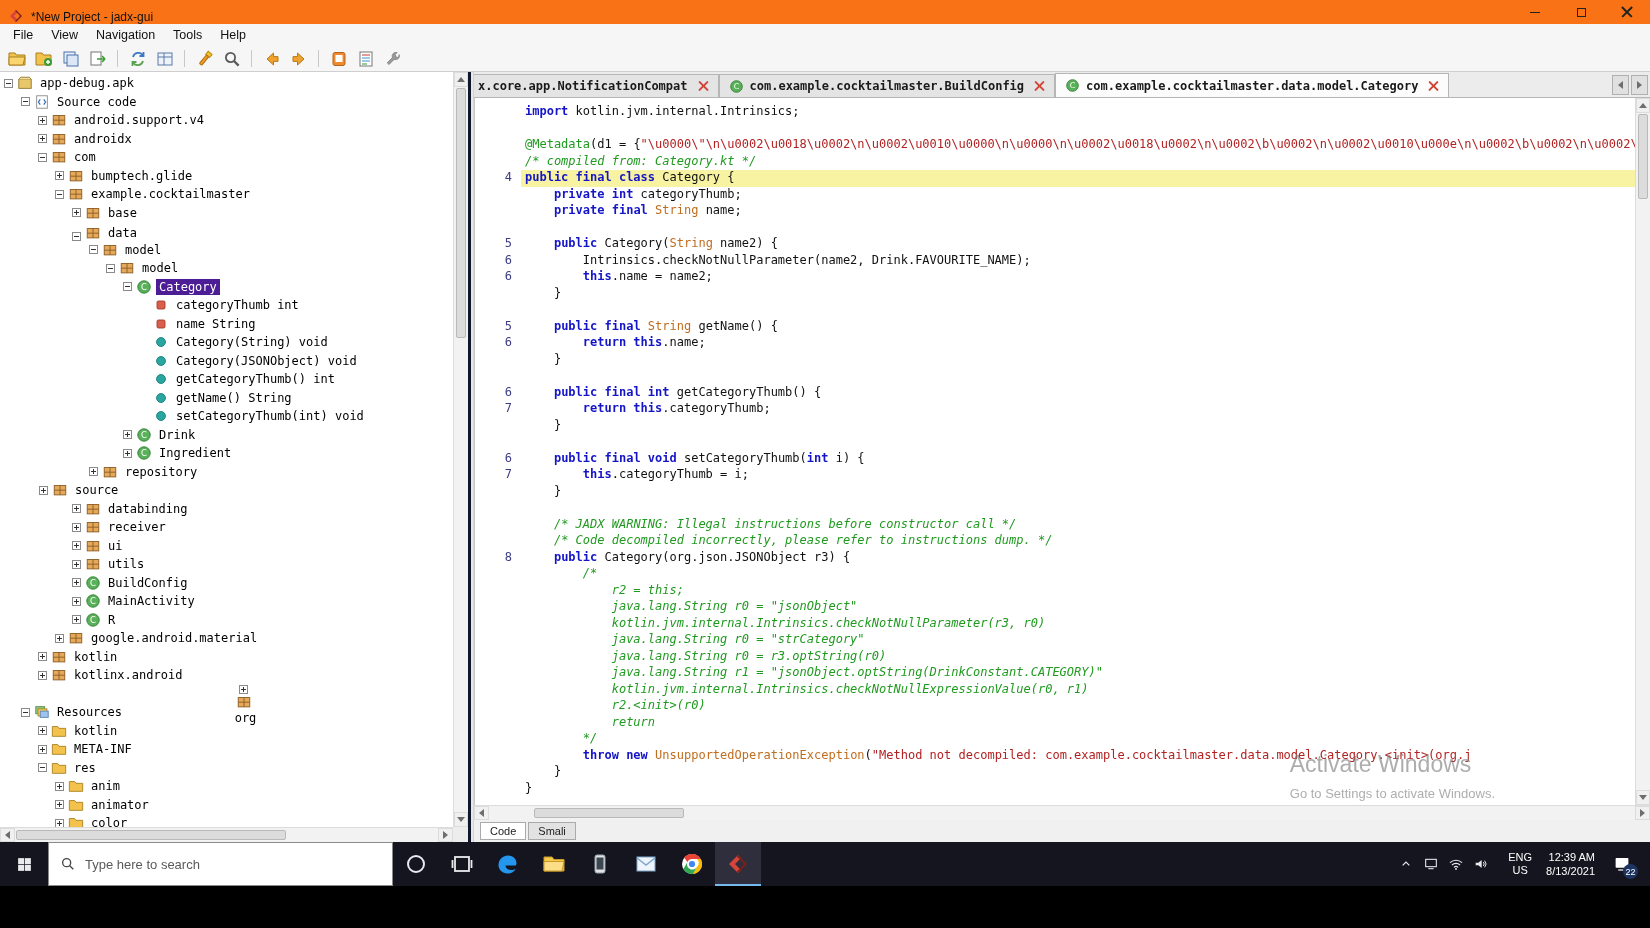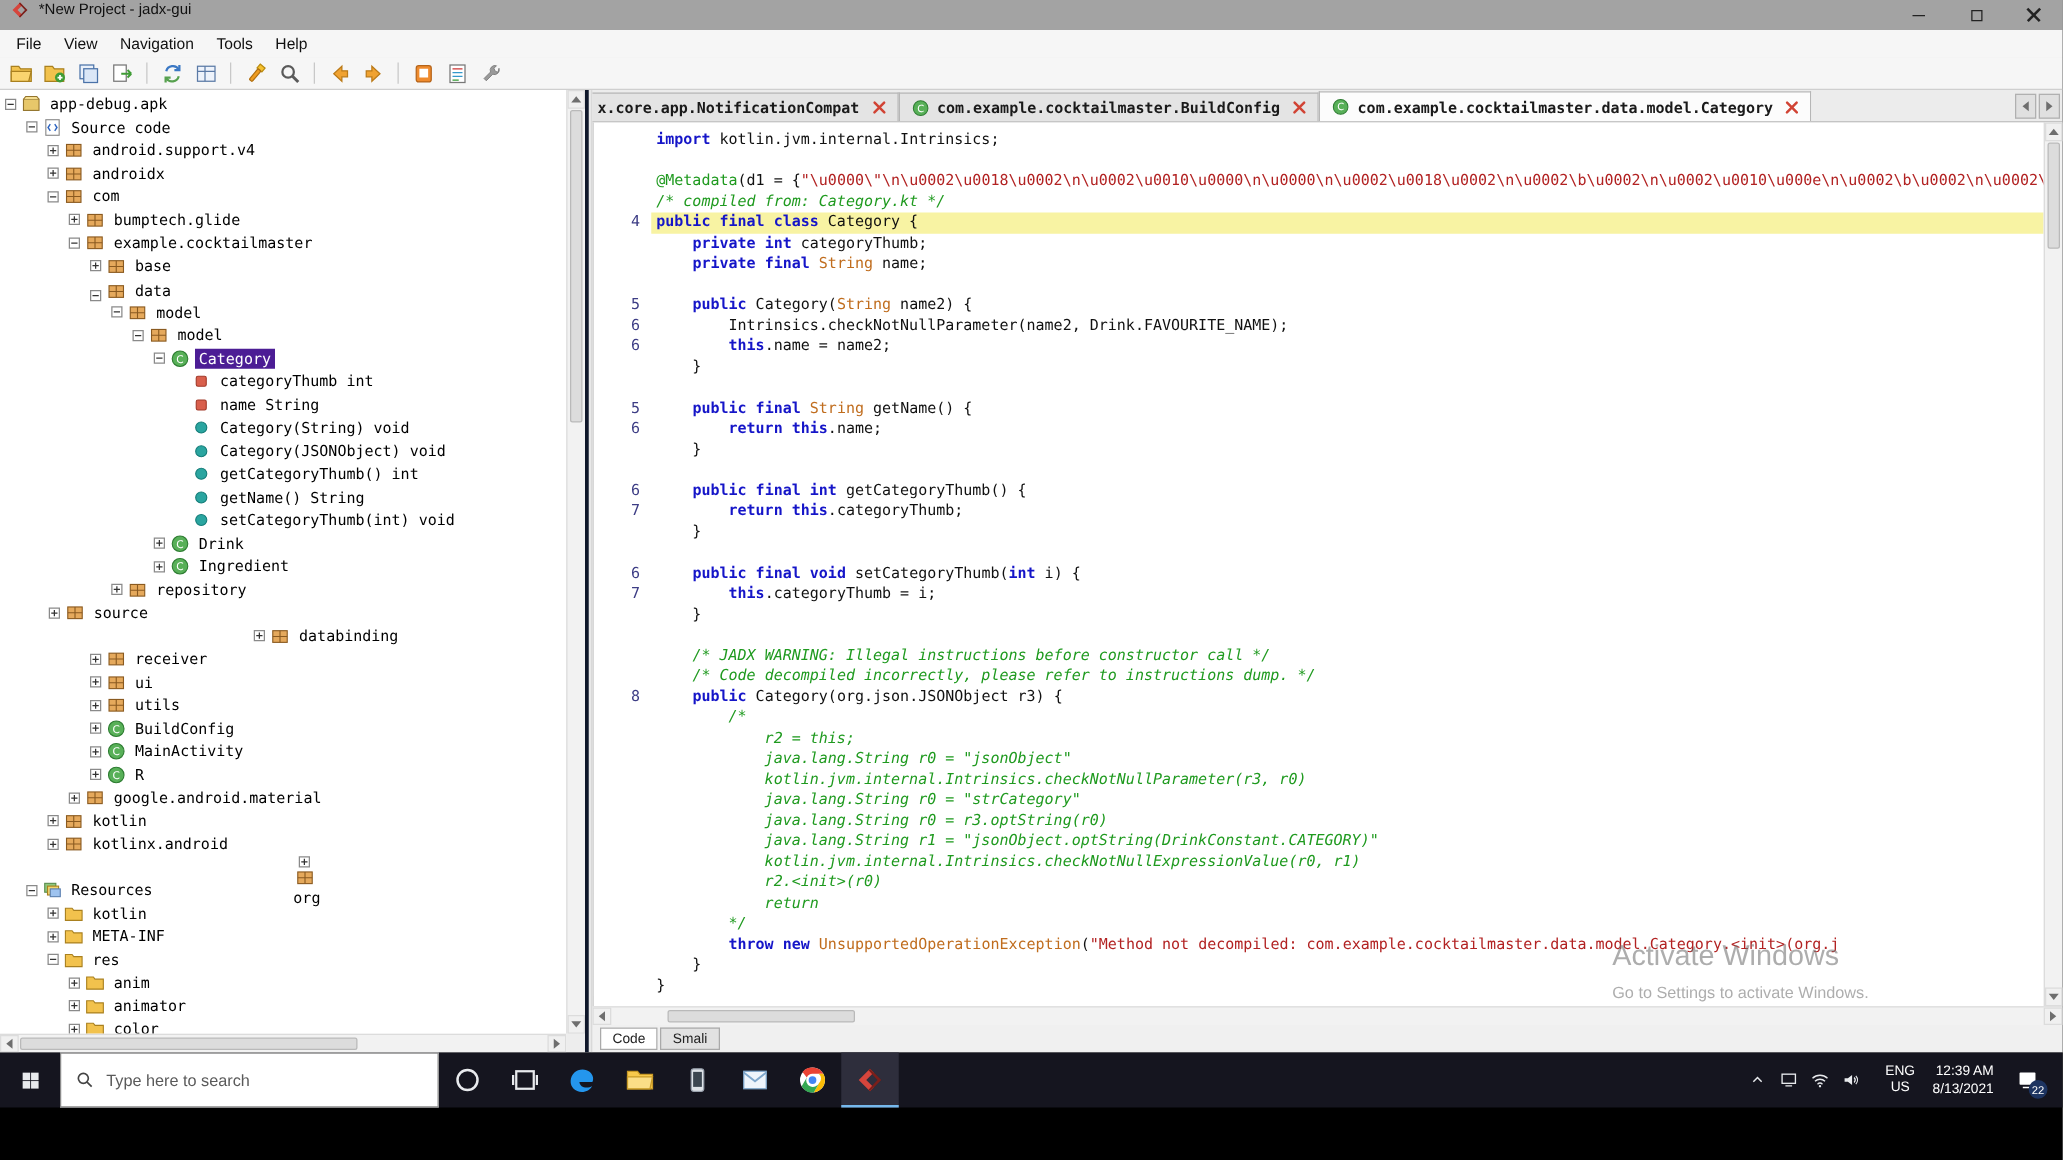--- a/index.html
+++ b/index.html
@@ -1,19 +1,19 @@
 <!DOCTYPE html>
 <html><head>
 <meta charset="utf-8">
 <style>
   *{margin:0;padding:0;box-sizing:border-box}
   html,body{width:1650px;height:928px;overflow:hidden;background:#000;font-family:"Liberation Sans",sans-serif}
   .app{position:absolute;top:0;left:0;width:1650px;height:842px;background:#f0f0f0;overflow:hidden}
   
-  .titlebar{height:24px;background:#a3a3a3;display:flex;align-items:flex-start;padding-left:8px;gap:7px}
+  .titlebar{height:24px;background:#f97316;display:flex;align-items:flex-end;padding-left:8px;gap:7px}
   .app-ico{width:16px;height:16px}
   .title{font-size:12px;color:#111}
   .tb-spacer{flex:1}
   .winbtns{display:flex;height:100%}
   .wbtn{width:46px;height:100%;display:flex;align-items:center;justify-content:center}
   .g-min{width:10px;height:1px;background:#222;display:block}
   .g-max{width:9px;height:9px;border:1px solid #222;display:block}
   .g-close{position:relative;width:12px;height:12px;display:block}
   .g-close::before,.g-close::after{content:"";position:absolute;left:-1px;top:5px;width:14px;height:1.5px;background:#222}
   .g-close::before{transform:rotate(45deg)}
@@ -96,21 +96,21 @@
   .wm1{font-size:23px;color:rgba(118,118,118,0.6)}
   .wm2{font-size:13px;color:rgba(118,118,118,0.6);margin-top:8px}
   
   .bottombar{height:22px;flex:none;background:#f0f0f0;display:flex;align-items:center;padding-left:6px;gap:2px}
   .btab{font-size:11px;padding:2px 9px;border:1px solid #aaa;background:#e2e2e2;color:#222}
   .btab.active{background:#fff}
   
   .taskbar{position:absolute;top:842px;left:0;width:1650px;height:44px;background:#15151f;display:flex;align-items:stretch}
   .tk-start{width:48px;flex:none;display:flex;align-items:center;justify-content:center}
   .tk-start .icn{width:17px;height:17px}
-  .tk-search{width:303px;flex:none;background:#fff;border:1px solid #8a8a8a;display:flex;align-items:center;gap:9px;padding:0 11px}
+  .tk-search{width:345px;flex:none;background:#fff;border:1px solid #8a8a8a;display:flex;align-items:center;gap:9px;padding:0 11px}
   .s-ic{width:16px;height:16px}
   .s-text{color:#5a5a5a;font-size:13px}
   .tk-sys,.tk-apps{display:flex}
   .tk-btn{width:46px;display:flex;align-items:center;justify-content:center;position:relative}
   .tk-btn .icn{width:24px;height:24px}
   .tk-btn.active{background:#2e2e3c;box-shadow:inset 0 -2px 0 #76b9ed}
   .tk-spacer{flex:1}
   .tk-tray{display:flex;align-items:center;padding-right:8px;color:#fff}
   .tray-btn{width:25px;height:44px;display:flex;align-items:center;justify-content:center}
   .tray-btn .icn{width:16px;height:16px}
@@ -487,21 +487,21 @@
           <div class="trow" style="padding-left: 39px;">
             <span class="handle plus"></span>
             <span class="icn">
               <svg viewBox="0 0 18 18">
                 <rect x="2.5" y="4" width="13" height="10.5" fill="#e5a95c" stroke="#8a5a20"></rect>
                 <path d="M9 4v10.5M2.5 9.2h13" stroke="#8a5a20"></path>
               </svg>
             </span>
             <span class="tlabel">source</span>
           </div>
-          <div class="trow" style="padding-left: 72px; justify-content: center;">
+          <div class="trow" style="padding-left: 72px;">
             <span class="handle plus"></span>
             <span class="icn">
               <svg viewBox="0 0 18 18">
                 <rect x="2.5" y="4" width="13" height="10.5" fill="#e5a95c" stroke="#8a5a20"></rect>
                 <path d="M9 4v10.5M2.5 9.2h13" stroke="#8a5a20"></path>
               </svg>
             </span>
             <span class="tlabel">databinding</span>
           </div>
           <div class="trow" style="padding-left: 72px;">

